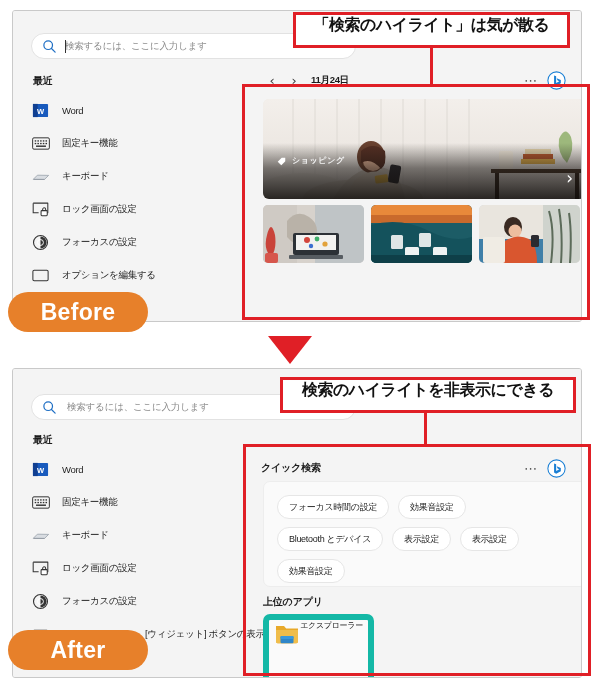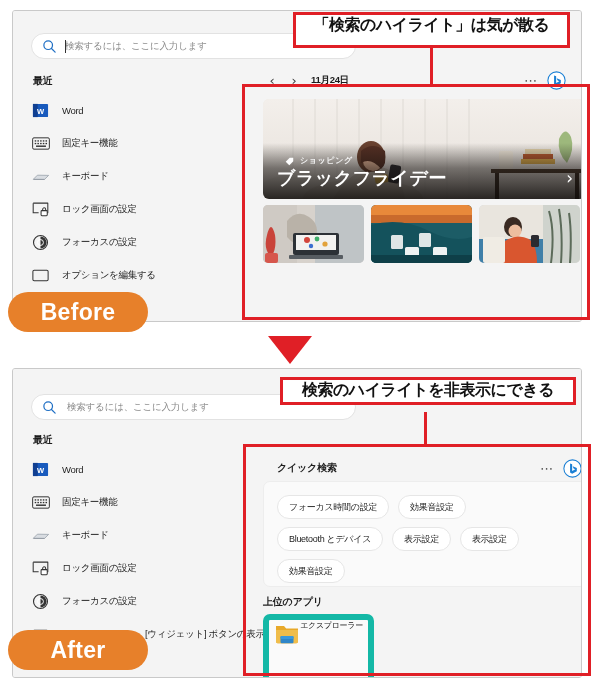--- a/index.html
+++ b/index.html
@@ -119,21 +119,21 @@
     border-radius: 6px;
     overflow: hidden;
     background: #ece9e4;
   }
   .hero-photo { position: absolute; inset: 0; }
   .hero-scrim {
     position: absolute; left:0; right:0; bottom:0; height: 56%;
     background: linear-gradient(to bottom, rgba(20,16,14,0) 0%, rgba(20,16,14,.55) 45%, rgba(15,12,10,.88) 100%);
   }
   .hero-tagrow {
-    position: absolute; left: 22px; bottom: 33px;
+    position: absolute; left: 14px; bottom: 33px;
     display: flex; align-items: flex-end;
   }
   .tag-ico { width: 9px; height: 9px; margin-right: 6px; }
   .hero-tag {
     font-size: 8px; color: #f2f2f2; font-weight: bold;
     letter-spacing: .6px;
   }
   .hero-title {
     position: absolute; left: 14px; bottom: 9px;
     font-size: 18px; font-weight: bold; color: #ffffff;
@@ -387,21 +387,20 @@
         <path d="M296 40 q6 -14 12 -2 q4 12 -4 26 q-10 -10 -8 -24" fill="#9db87c"></path>
         <rect x="236" y="52" width="14" height="18" rx="2" fill="#efe7da"></rect>
       </svg>
       <div class="hero-scrim"></div>
       <div class="hero-tagrow">
         <svg class="tag-ico" viewBox="0 0 10 10">
           <path d="M0.8 5.2 L5.2 0.8 H9.2 V4.8 L4.8 9.2 Z" fill="#ffffff"></path>
         </svg>
         <span class="hero-tag">ショッピング</span>
       </div>
-      <div class="hero-title">ブラックフライデー</div>
       <div class="hero-next">›</div>
     </div>
 
     <div class="thumbs" style="top:194px; left:250px;">
       <div class="thumb">
         <svg viewBox="0 0 101 58" preserveAspectRatio="none" width="101" height="58">
           <rect width="101" height="58" fill="#d7d2cc"></rect>
           <rect x="0" y="0" width="34" height="58" fill="#cfcac4"></rect>
           <rect x="52" y="0" width="49" height="58" fill="#bfc4c6"></rect>
           <path d="M24 16 q10 -12 22 -4 q12 8 6 24 q-16 10 -28 -4 Z" fill="#b9b2a8"></path>
@@ -543,21 +542,21 @@
         <span class="nav-ico">
           <svg viewBox="0 0 18 13" width="17" height="12">
             <rect x="0.8" y="1.3" width="16.4" height="10.4" rx="1.4" fill="none" stroke="#333" stroke-width="1.1"></rect>
             <line x1="0.8" y1="6.5" x2="17.2" y2="6.5" stroke="#333" stroke-width="1.1"></line>
           </svg>
         </span>
         <span class="nav-label" style="margin-left:83px;">[ウィジェット] ボタンの表示を制...</span>
       </div>
     </div>
 
-    <div class="datebar" style="top:88px; left:264px; width:305px;">
+    <div class="datebar" style="top:88px; left:248px; width:305px;">
       <div class="section-title" style="position:static;">クイック検索</div>
       <div style="flex:1"></div>
       <div class="dots">⋯</div>
       <svg class="bing-logo" viewBox="0 0 22 22">
         <circle cx="11" cy="11" r="10" fill="#fff" stroke="#1a7fd4" stroke-width="1.2"></circle>
         <path d="M8.2 5.2 L10.6 6.2 L10.6 13.8 L14.3 11.8 L12.3 11 L11.2 8.3 L16 10.3 L16 14.2 L10.6 17 L8.2 15.6 Z" fill="#1a7fd4"></path>
       </svg>
     </div>
 
     <div class="card" style="top:112px; left:250px; width:322px; height:104px;"></div>
@@ -581,19 +580,19 @@
         </svg>
         <span class="app-label">エクスプローラー</span>
       </div>
     </div>
   </div>
 </div>
 
 <div class="hl-box" style="top:444px; left:243px; width:348px; height:232px;"></div>
 <div class="conn" style="top:412px; left:424px; height:34px;"></div>
 
-<div class="callout" style="top:377px; left:280px; width:296px; height:28px;">
+<div class="callout" style="top:377px; left:280px; width:296px; height:36px;">
   <span>検索のハイライトを非表示にできる</span>
 </div>
 
 <div class="badge" style="top:630px;">
   <span>After</span>
 </div>
 
 </body></html>

